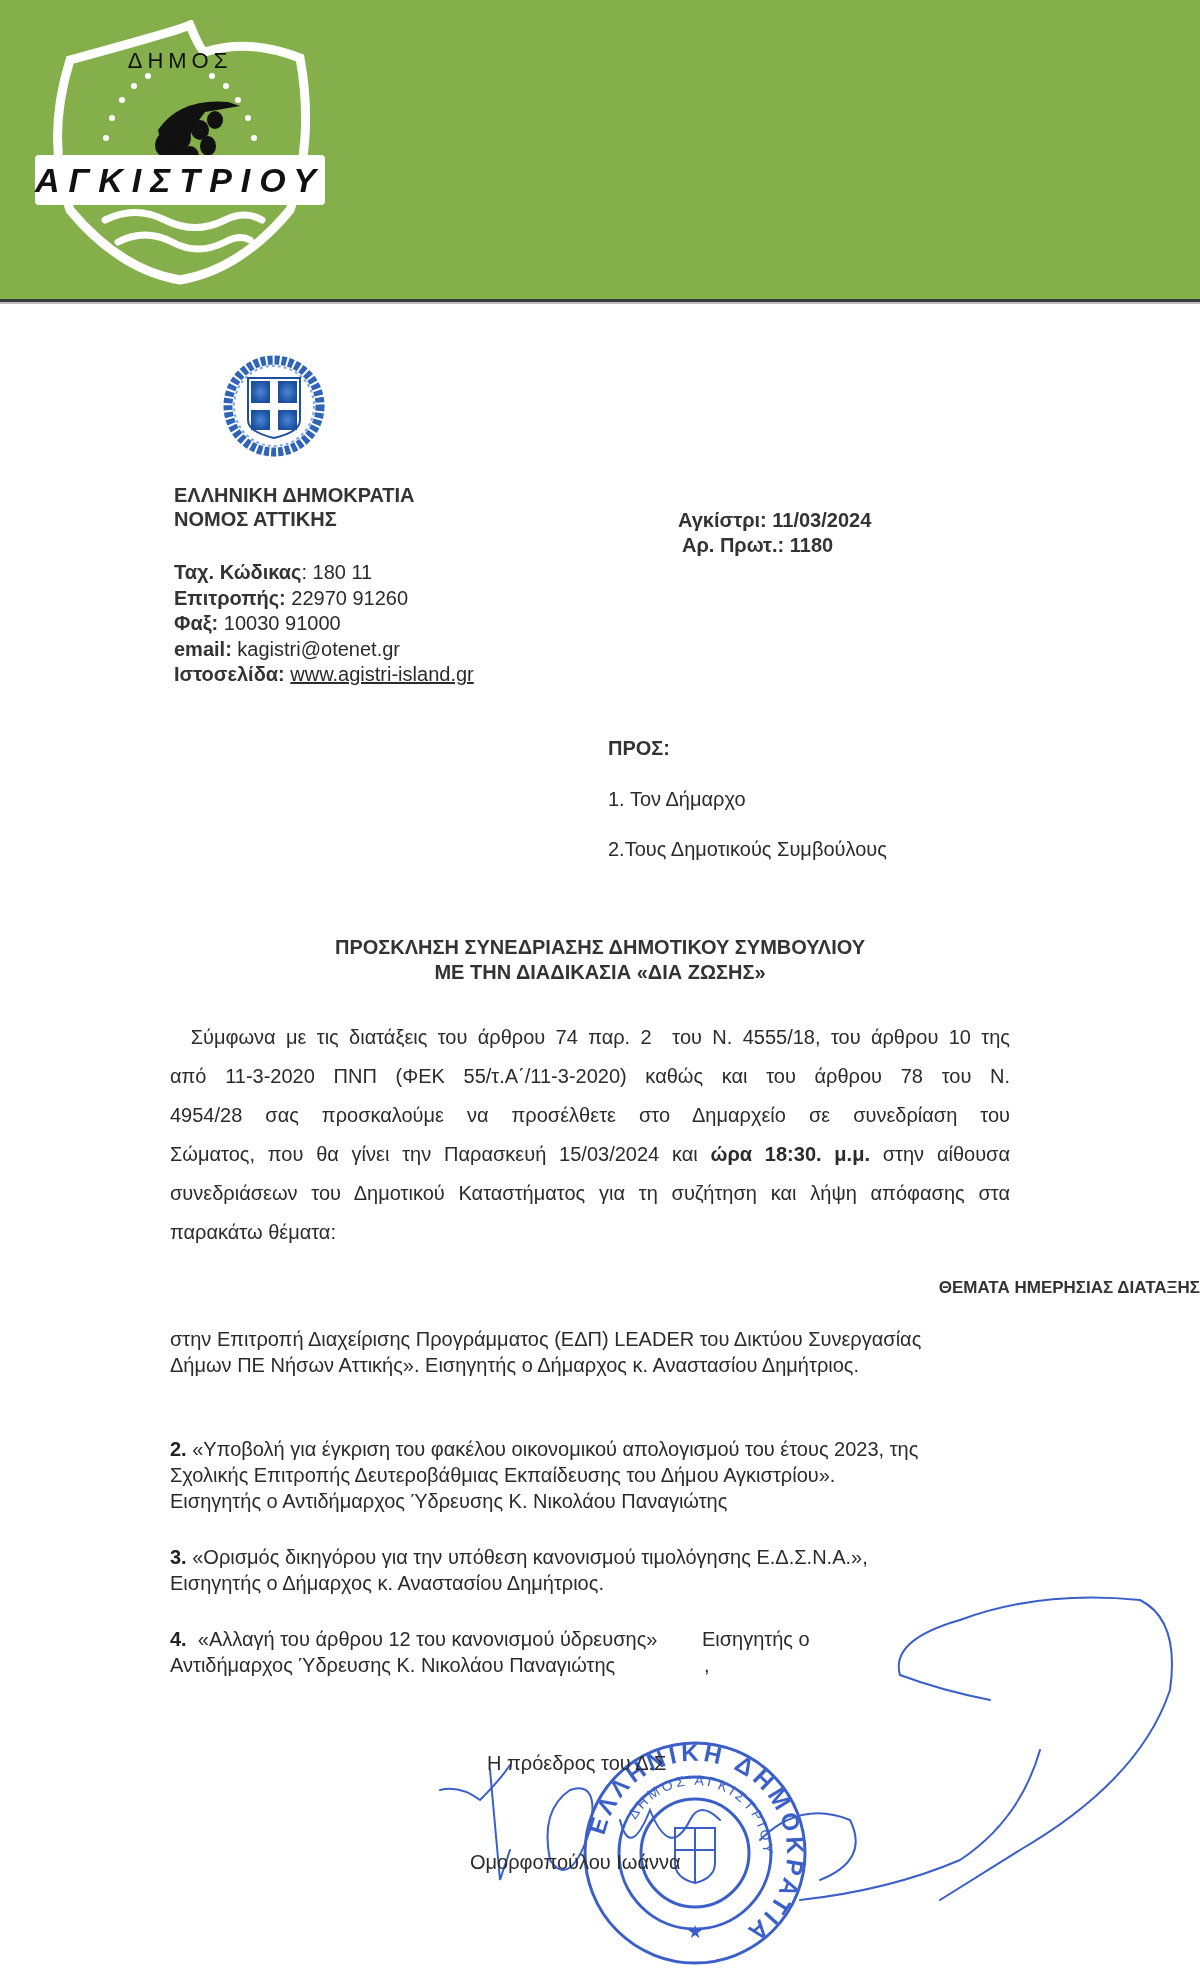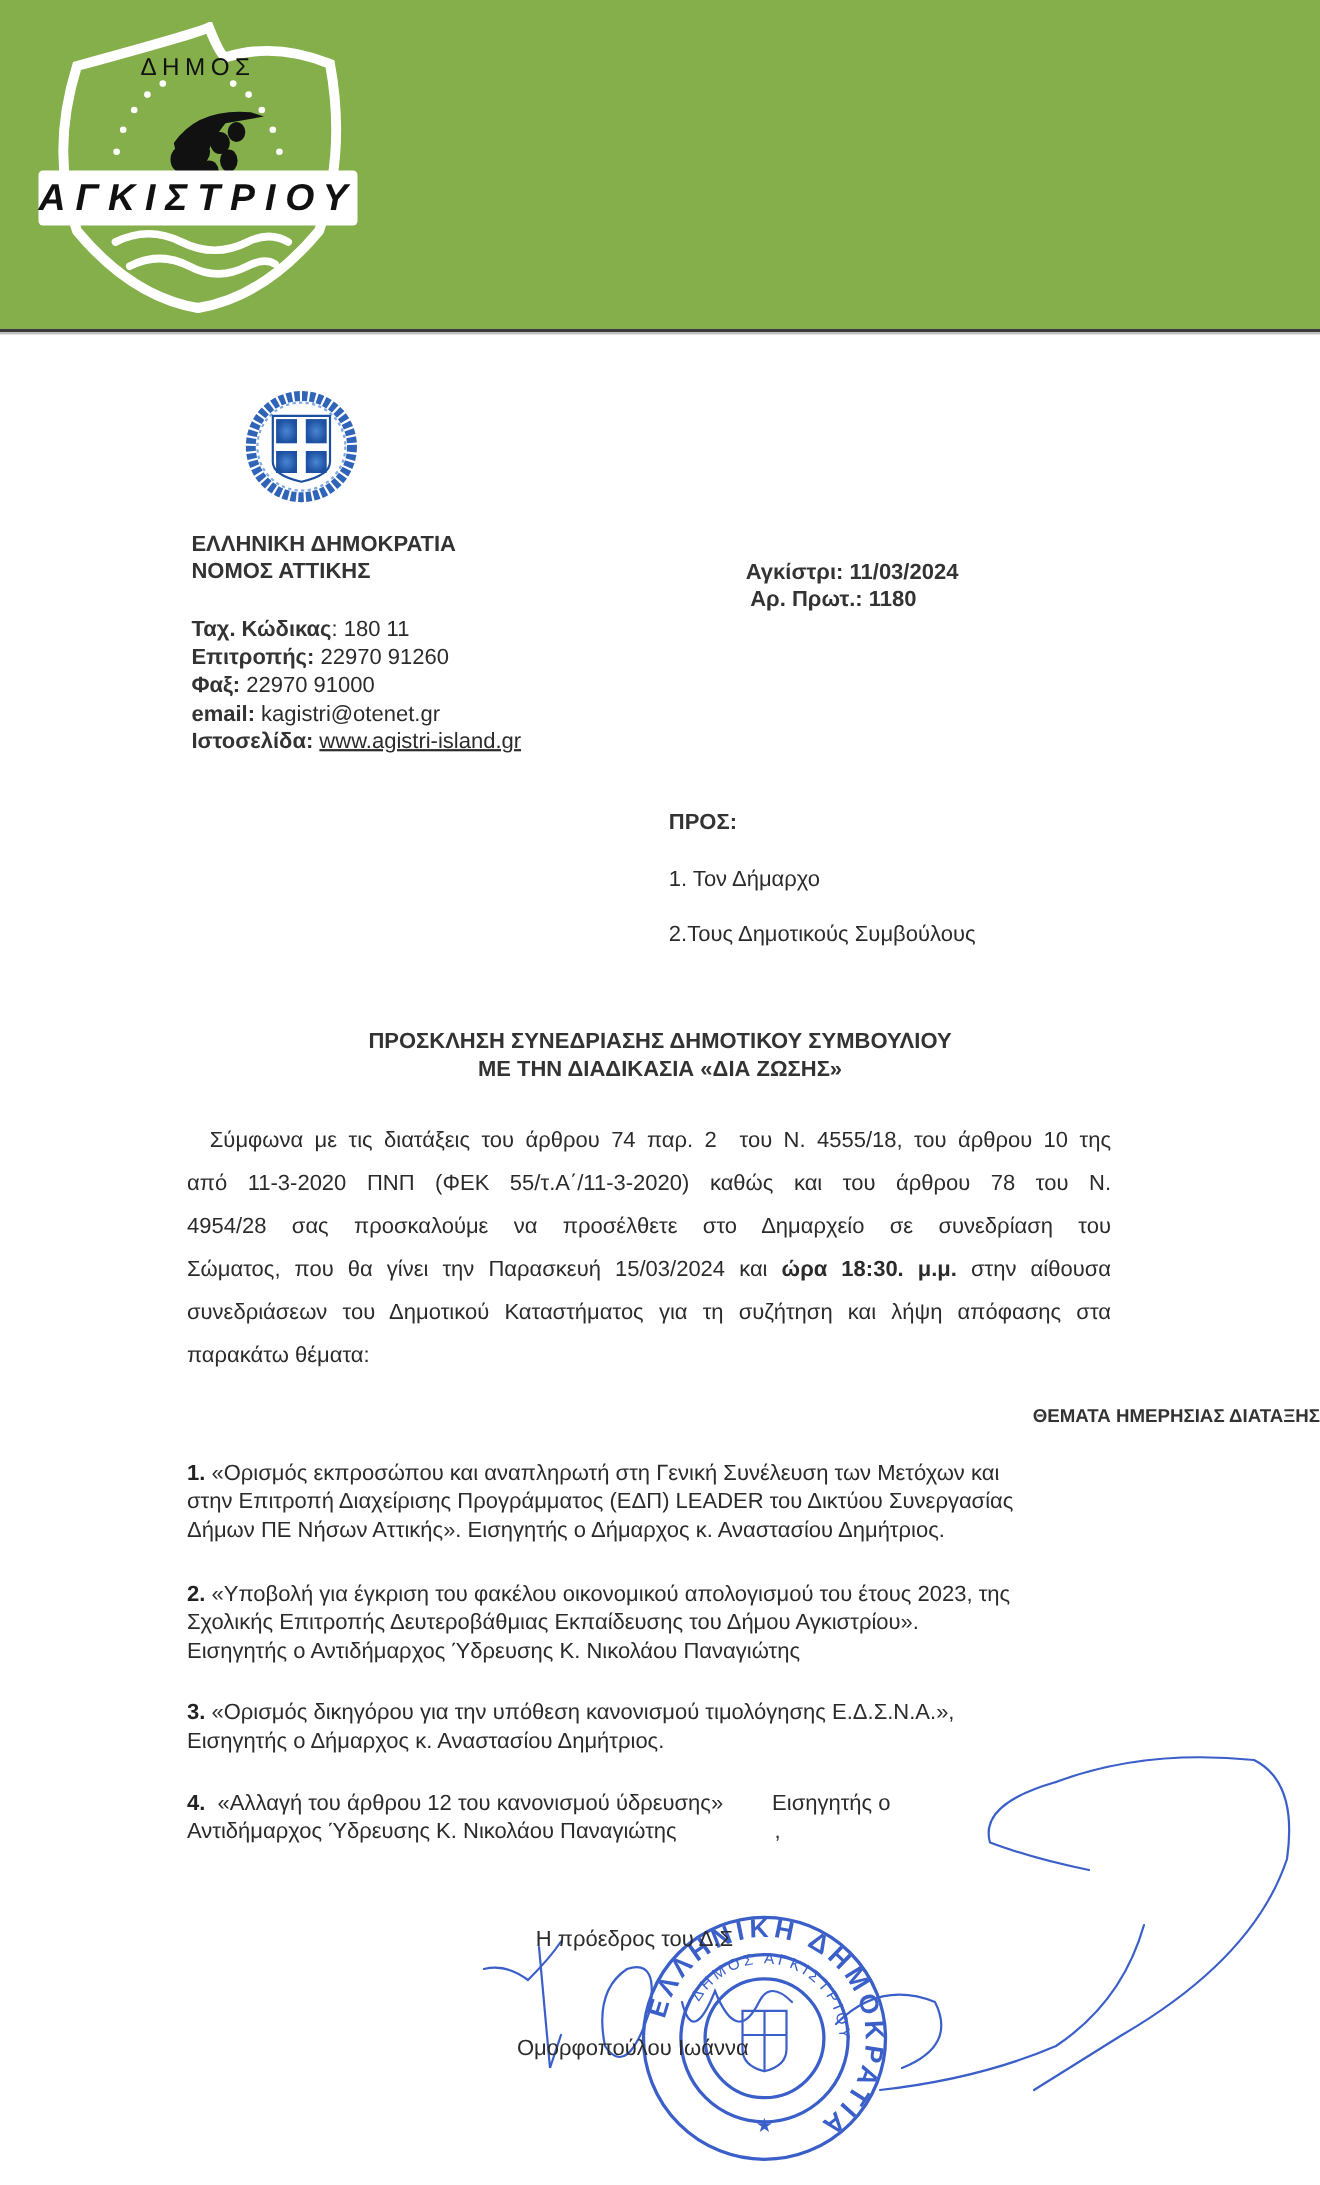--- a/index.html
+++ b/index.html
@@ -107,21 +107,21 @@
 </div>
 
 <div class="text letterhead">
   <div>ΕΛΛΗΝΙΚΗ  ΔΗΜΟΚΡΑΤΙΑ</div>
   <div>ΝΟΜΟΣ ΑΤΤΙΚΗΣ</div>
 </div>
 
 <div class="text contact">
   <div><b>Ταχ.  Κώδικας</b><span>: 180 11</span></div>
   <div><b>Επιτροπής:</b><span> 22970 91260</span></div>
-  <div><b>Φαξ:</b><span> 22970 91000</span></div>
+  <div><b>Φαξ:</b><span> 10030 91000</span></div>
   <div><b>email:</b><span> kagistri@otenet.gr</span></div>
   <div><b>Ιστοσελίδα:</b> <span class="link">www.agistri-island.gr</span></div>
 </div>
 
 <div class="text dateblock">
   <div>Αγκίστρι: 11/03/2024</div>
   <div class="l2">Αρ. Πρωτ.: 1180</div>
 </div>
 
 <div class="text pros-title">ΠΡΟΣ:</div>
@@ -138,21 +138,20 @@
   <span class="line">από 11-3-2020 ΠΝΠ (ΦΕΚ 55/τ.Α΄/11-3-2020) καθώς και του άρθρου 78 του Ν.</span>
   <span class="line">4954/28 σας προσκαλούμε να προσέλθετε στο Δημαρχείο σε συνεδρίαση του</span>
   <span class="line"><span>Σώματος, που θα γίνει την Παρασκευή  15/03/2024 και </span><b>ώρα 18:30. μ.μ.</b><span> στην αίθουσα</span></span>
   <span class="line">συνεδριάσεων του Δημοτικού Καταστήματος για τη συζήτηση και λήψη απόφασης στα</span>
   <span class="line last">παρακάτω θέματα:</span>
 </div>
 
 <div class="text topics-title">ΘΕΜΑΤΑ ΗΜΕΡΗΣΙΑΣ ΔΙΑΤΑΞΗΣ</div>
 
 <div class="topic" style="top:1326px">
-  <div style="white-space:pre"><b>1.</b><span> «Ορισμός εκπροσώπου και αναπληρωτή στη Γενική Συνέλευση των Μετόχων και</span></div>
   <div>στην Επιτροπή Διαχείρισης Προγράμματος (ΕΔΠ) LEADER του Δικτύου Συνεργασίας</div>
   <div>Δήμων ΠΕ Νήσων Αττικής».  Εισηγητής ο Δήμαρχος κ. Αναστασίου Δημήτριος.</div>
 </div>
 
 <div class="topic" style="top:1436px">
   <div style="white-space:pre"><b>2.</b><span> «Υποβολή για έγκριση του φακέλου οικονομικού απολογισμού του έτους 2023, της</span></div>
   <div>Σχολικής Επιτροπής Δευτεροβάθμιας Εκπαίδευσης του Δήμου Αγκιστρίου».</div>
   <div>Εισηγητής ο Αντιδήμαρχος Ύδρευσης Κ. Νικολάου Παναγιώτης</div>
 </div>
 

